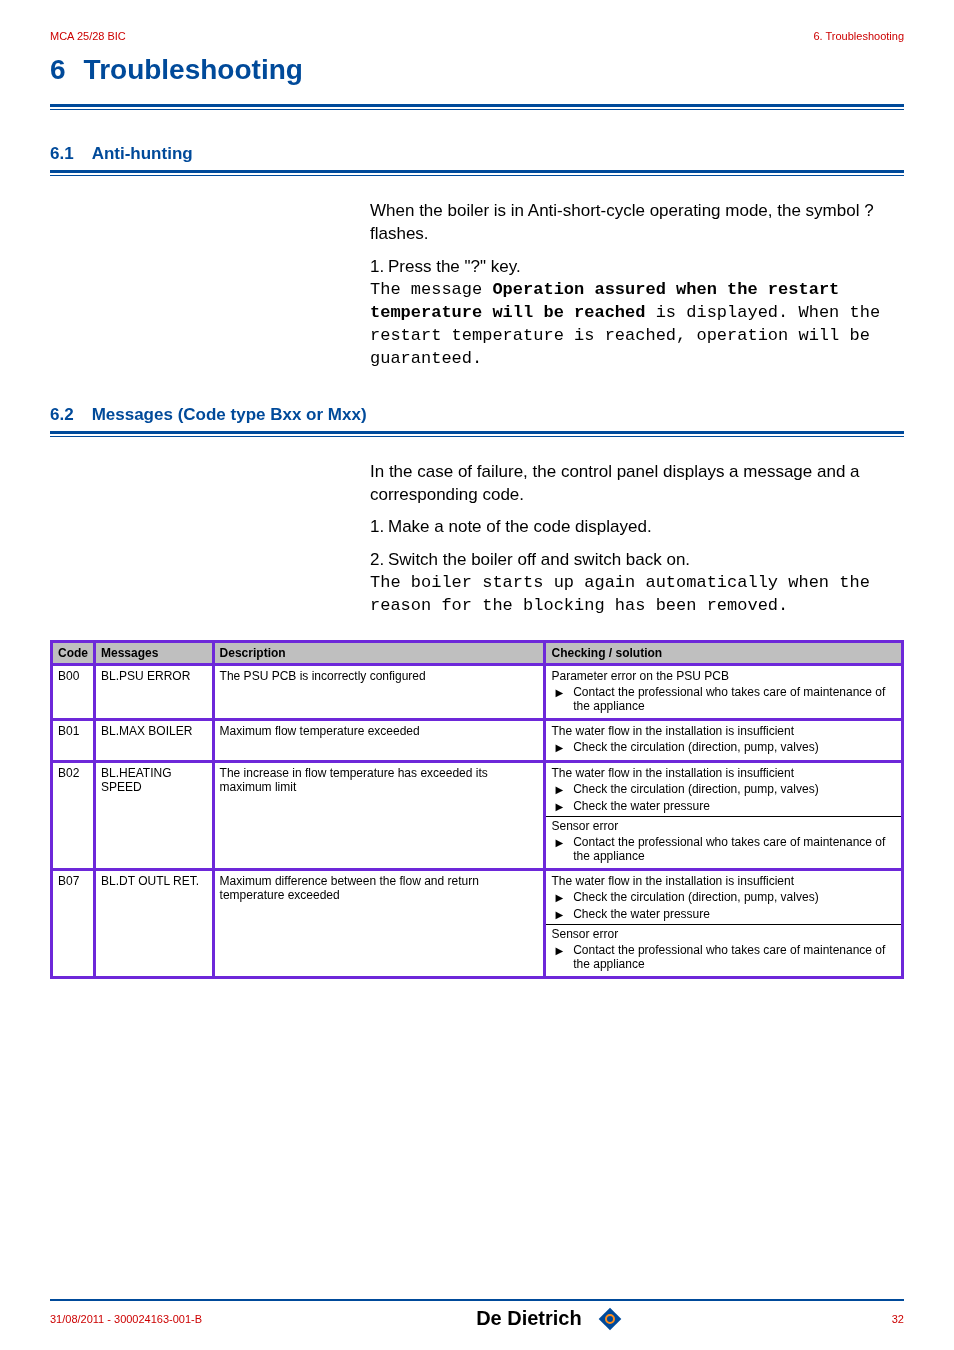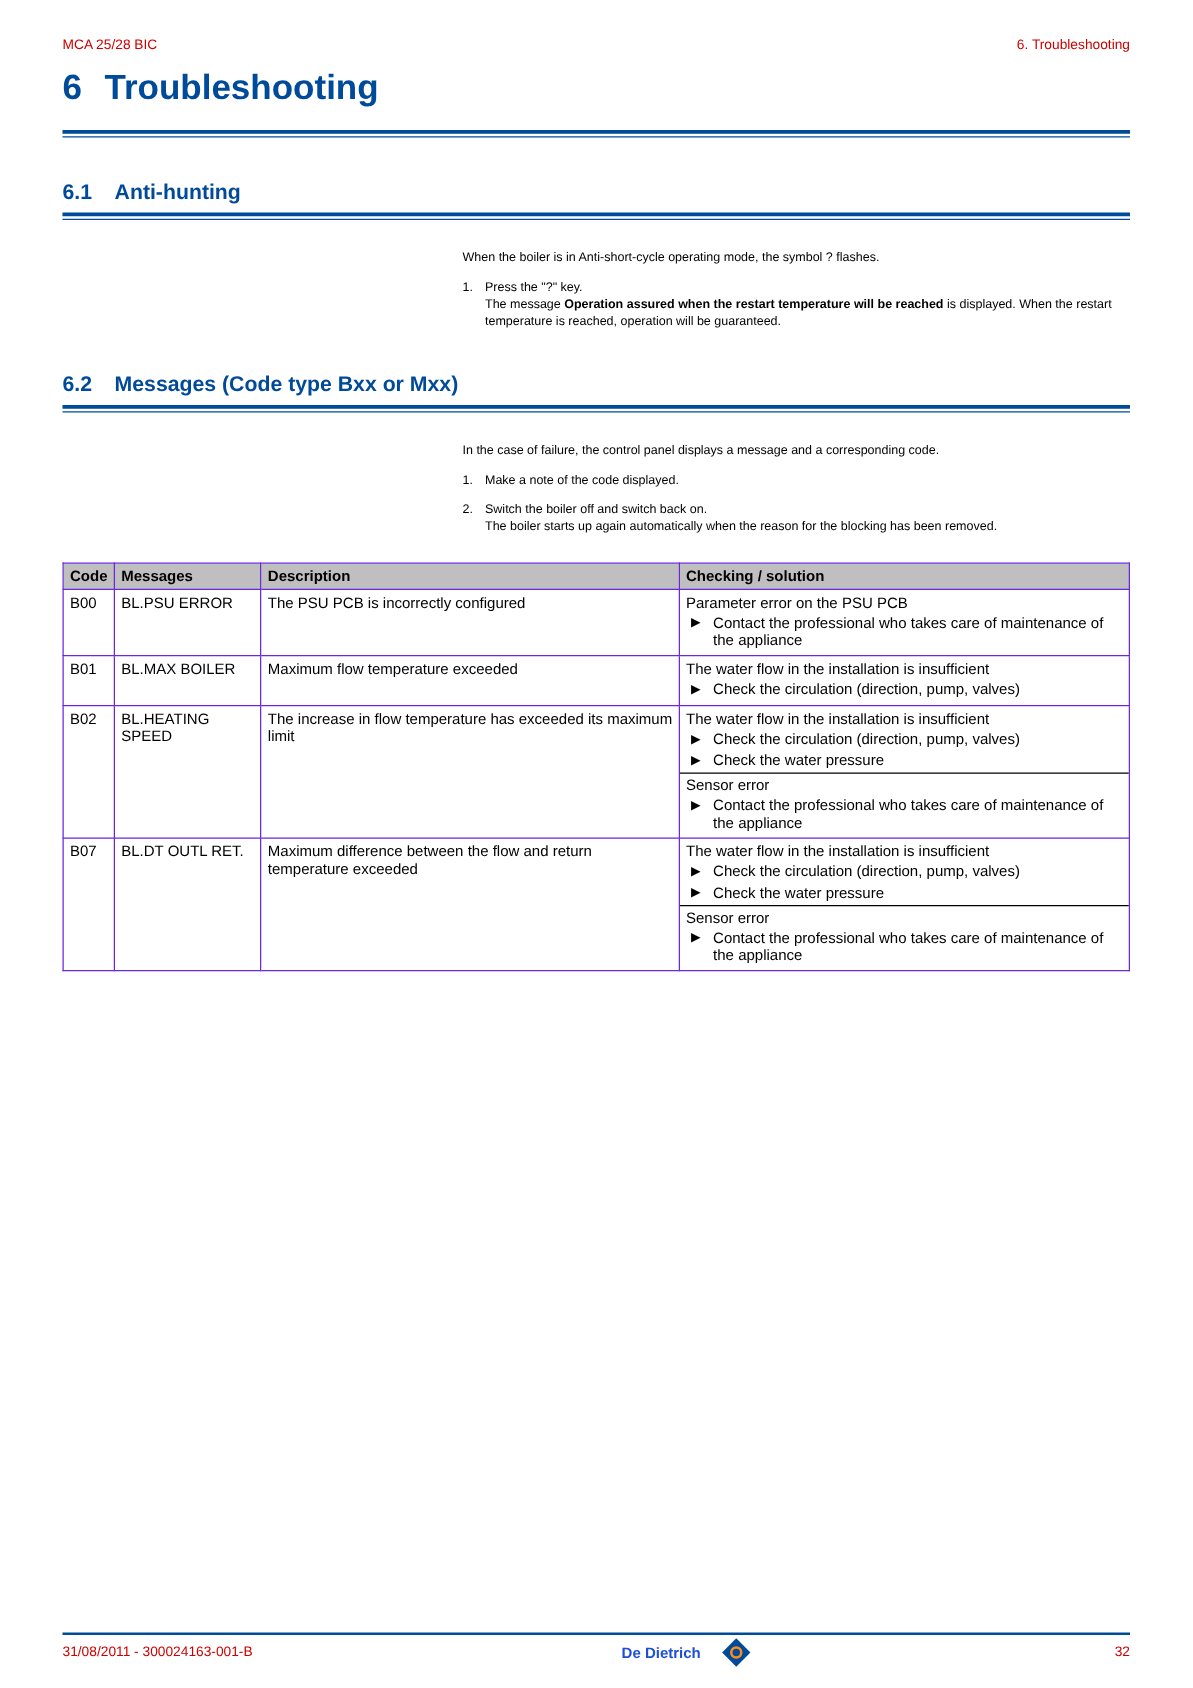--- a/index.html
+++ b/index.html
@@ -35,48 +35,48 @@
     font-weight: bold;
     color: #004a9a;
     margin-top: 34px;
     margin-bottom: 6px;
   }
   .section-title .num { margin-right: 18px; text-align: center; }
   .section-rules { margin-bottom: 24px; }
   .body-col {
     margin-left: 320px;
     margin-right: 10px;
-    font-size: 10px;
+    font-size: 17px;
     line-height: 1.35;
   }
   .body-col p { margin-bottom: 10px; }
   .step { margin-bottom: 10px; }
   .step .n { display: inline-block; width: 18px; }
   .step .txt { display: inline; }
-  .step .cont { display: block; margin-left: 18px; }
+  .step .cont { display: block; margin-left: 0; font-family: Liberation Mono, monospace; }
   .info-row {
     display: flex;
     align-items: flex-start;
     gap: 20px;
     margin-top: 6px;
   }
   .info-icon {
     flex: 0 0 auto;
     width: 28px;
   }
   .info-icon svg { width: 28px; height: 34px; }
   .info-text { flex: 1; }
   table.codes {
     width: 100%;
     border-collapse: collapse;
     margin-top: 22px;
     font-size: 12px;
   }
   table.codes th, table.codes td {
-    border: 1px solid #6d28d9;
+    border: 3px solid #6d28d9;
     padding: 3px 5px;
     vertical-align: top;
     text-align: left;
   }
   table.codes th {
     background: #bfbfbf;
     font-weight: bold;
   }
   .msg-bold { font-weight: normal; }
   .sol-line { margin-bottom: 2px; }
@@ -107,22 +107,22 @@
     font-size: 11px;
     text-align: right;
   }
   .footer-left { color: #c00; }
   .footer-right { color: #c00; }
   .brand {
     display: flex;
     align-items: center;
     gap: 20px;
     font-weight: bold;
-    font-size: 12px;
-    color: #1d4ed8;
+    font-size: 20px;
+    color: #000000;
   }
   .brand .diamond {
     width: 16px; height: 16px;
     background: #004a9a;
     transform: rotate(45deg);
     display: inline-flex;
     align-items: center;
     justify-content: center;
   }
   .brand .diamond::after {

